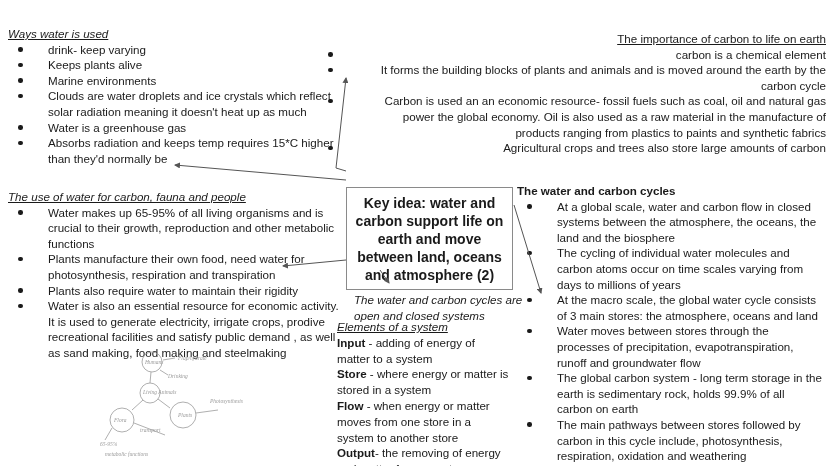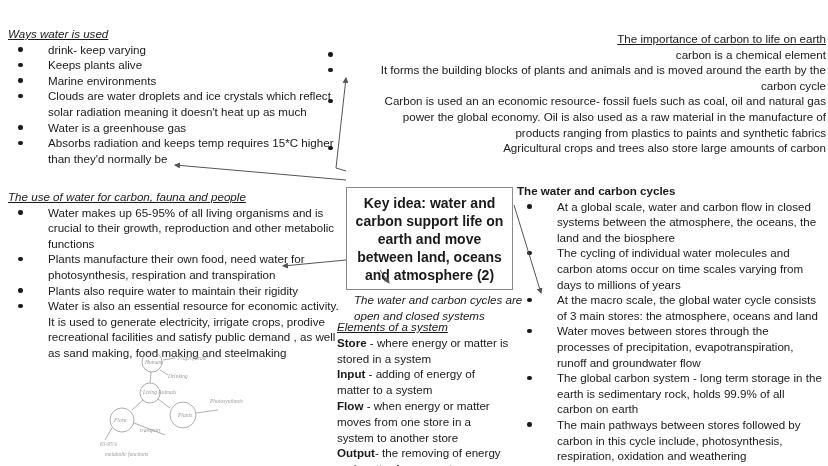--- a/index.html
+++ b/index.html
@@ -65,22 +65,22 @@
 <div id="keybox" class="abs">
   <span>Key idea: water and carbon support life on earth  and move between land, oceans and atmosphere (2)</span>
 </div>
 
 <div class="abs italic" style="left:354px; top:276px; width:170px; line-height:16px;">
   <span>The water and carbon cycles are open and closed systems</span>
 </div>
 
 <div class="abs elem" style="left:337px; top:303px; width:172px; line-height:15.8px;">
   <div class="heading-u italic">Elements of a system</div>
+  <p><span class="bold">Input</span><span> - adding of energy of matter to a system</span></p>
   <p><span class="bold">Store</span><span> - where energy or matter is stored in a system</span></p>
-  <p><span class="bold">Input</span><span> - adding of energy of matter to a system</span></p>
   <p><span class="bold">Flow</span><span> - when energy or matter moves from one store in a system to another store</span></p>
   <p><span class="bold">Output</span><span>- the removing of energy and matter from a system</span></p>
 </div>
 
 <div class="abs" style="left:517px; top:167px; width:306px;">
   <div class="bold">The water and carbon cycles</div>
   <ul class="bl">
     <li>At a global scale,  water and carbon flow in closed systems between the atmosphere, the oceans, the land and the biosphere</li>
     <li>The cycling of individual water molecules and carbon atoms  occur on time scales  varying from days to millions of years</li>
     <li>At the macro scale, the global water cycle consists of 3 main stores: the atmosphere, oceans and land</li>

